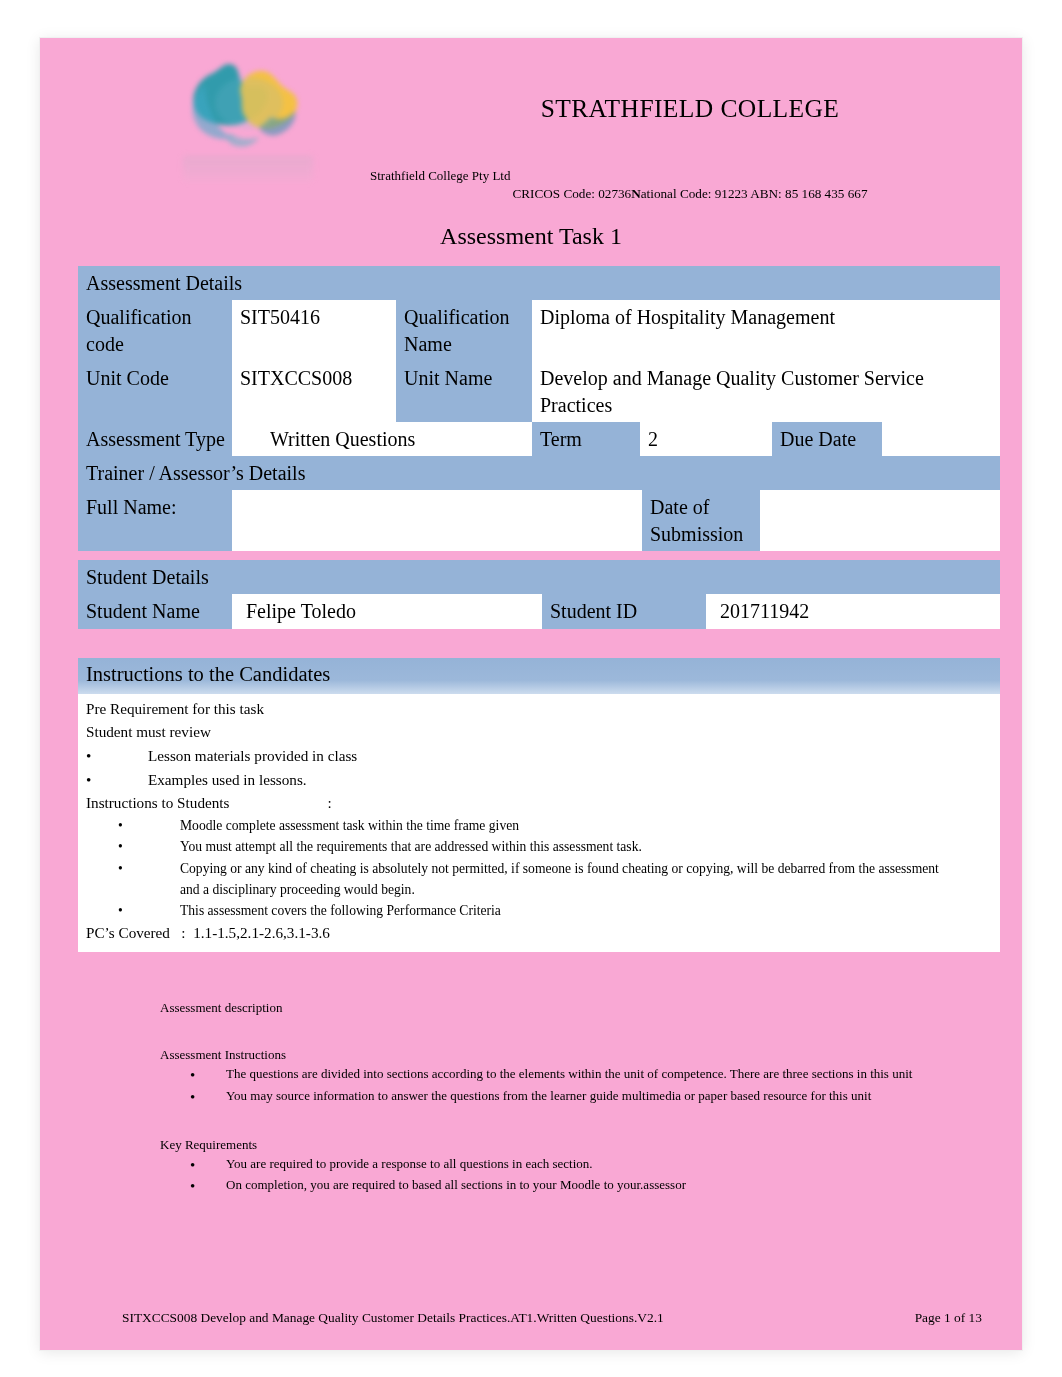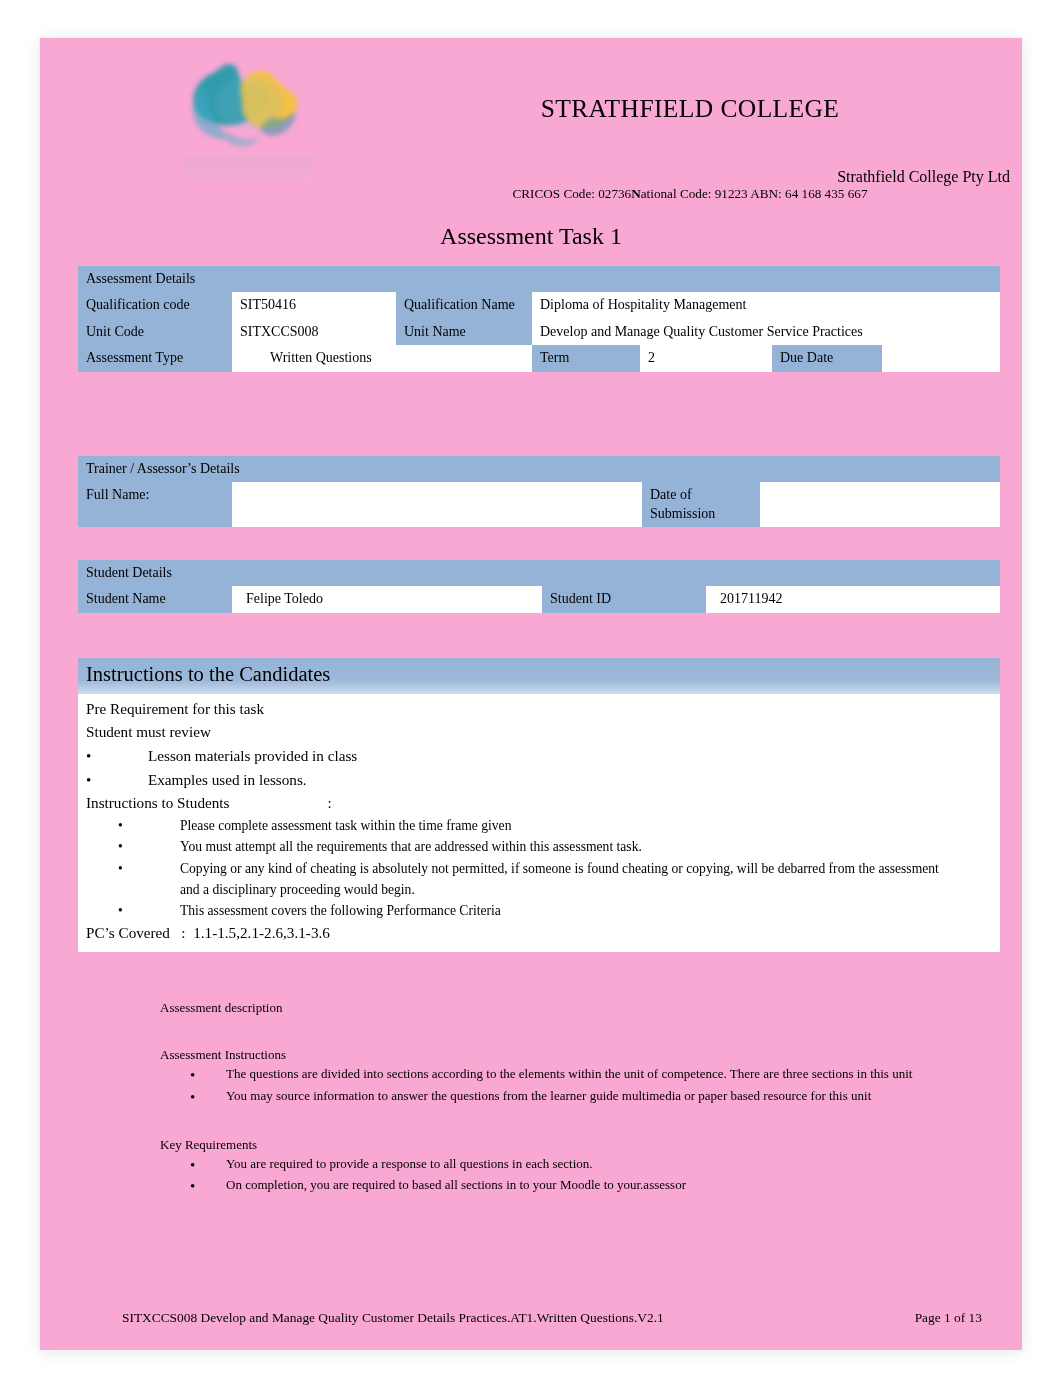--- a/index.html
+++ b/index.html
@@ -68,22 +68,22 @@
     text-align: center;
     font-size: 25.5px;
     letter-spacing: 0.4px;
     line-height: 1.1;
   }
   .college-sub1 {
     position: absolute;
     left: 330px;
     top: 130px;
     width: 640px;
-    text-align: right;
-    font-size: 16px;
+    text-align: left;
+    font-size: 13px;
   }
   .college-sub2 {
     position: absolute;
     left: 300px;
     top: 148px;
     width: 700px;
     text-align: center;
     font-size: 13.2px;
     white-space: nowrap;
   }
@@ -102,21 +102,21 @@
   
   .tbl {
     position: absolute;
     left: 38px;
     width: 922px;
     border-collapse: collapse;
     table-layout: fixed;
   }
   .tbl td {
     padding: 4px 6px 4px 8px;
-    font-size: 14px;
+    font-size: 20px;
     line-height: 1.32;
     vertical-align: top;
     border: 0;
   }
   .blue { background: #95b3d7; }
   .white { background: #ffffff; }
   .band {
     background: #95b3d7;
     font-size: 20.5px;
     line-height: 1.25;
@@ -212,21 +212,21 @@
           <path d="M96 62 C104 66 114 64 120 56 C122 66 114 76 102 80 C94 82 86 78 84 72 C88 70 92 66 96 62 Z" fill="#2f8fb0" opacity="0.55"></path>
           <path d="M55 78 C62 84 74 86 84 82 C80 90 68 94 58 90 C52 88 52 82 55 78 Z" fill="#4db3c6" opacity="0.5"></path>
           <ellipse cx="74" cy="48" rx="34" ry="26" fill="#7fbfd6" opacity="0.18"></ellipse>
         </g>
       </svg>
     </div>
     <div class="logo-caption"></div>
 
     <div class="college-name">STRATHFIELD COLLEGE</div>
     <div class="college-sub1">Strathfield College Pty Ltd</div>
-    <div class="college-sub2"><span>CRICOS Code: 02736</span><span class="cricos-bold">N</span><span>ational Code: 91223 ABN: 64 168 435 667</span></div>
+    <div class="college-sub2"><span>CRICOS Code: 02736</span><span class="cricos-bold">N</span><span>ational Code: 91223 ABN: 85 168 435 667</span></div>
   </div>
 
   <div class="doc-title">Assessment Task 1</div>
 
   <table class="tbl softblur" style="top:228px;">
     <colgroup>
       <col style="width:154px">
       <col style="width:164px">
       <col style="width:136px">
       <col style="width:108px">
@@ -305,21 +305,21 @@
     <div class="instr-band">Instructions to the Candidates</div>
     <div class="instr-body">
       <div class="ln">Pre Requirement for this task</div>
       <div class="ln">Student must review</div>
 
       <div class="lvl1 ln"><span class="bul">•</span><span>Lesson materials provided in class</span></div>
       <div class="lvl1 ln"><span class="bul">•</span><span>Examples used in lessons.</span></div>
 
       <div class="instr-title-line"><span>Instructions to Students</span><span class="tab-gap"></span><span>:</span></div>
 
-      <div class="lvl2"><span class="bul">•</span><span class="lvl2-txt">Please complete assessment task within the time frame given</span></div>
+      <div class="lvl2"><span class="bul">•</span><span class="lvl2-txt">Moodle complete assessment task within the time frame given</span></div>
       <div class="lvl2"><span class="bul">•</span><span class="lvl2-txt">You must attempt all the requirements that are addressed within this assessment task.</span></div>
       <div class="lvl2"><span class="bul">•</span><span class="lvl2-txt">Copying or any kind of cheating is absolutely not permitted, if someone is found cheating or copying, will be debarred from the assessment and a disciplinary proceeding would begin.</span></div>
       <div class="lvl2"><span class="bul">•</span><span class="lvl2-txt">This assessment covers the following Performance Criteria</span></div>
 
       <div class="ln"><span>PC’s Covered</span>&nbsp;&nbsp;&nbsp;<span>:</span>&nbsp;&nbsp;<span>1.1-1.5,2.1-2.6,3.1-3.6</span></div>
     </div>
   </div>
 
   <div class="prose">
     <div class="h">Assessment description</div>

